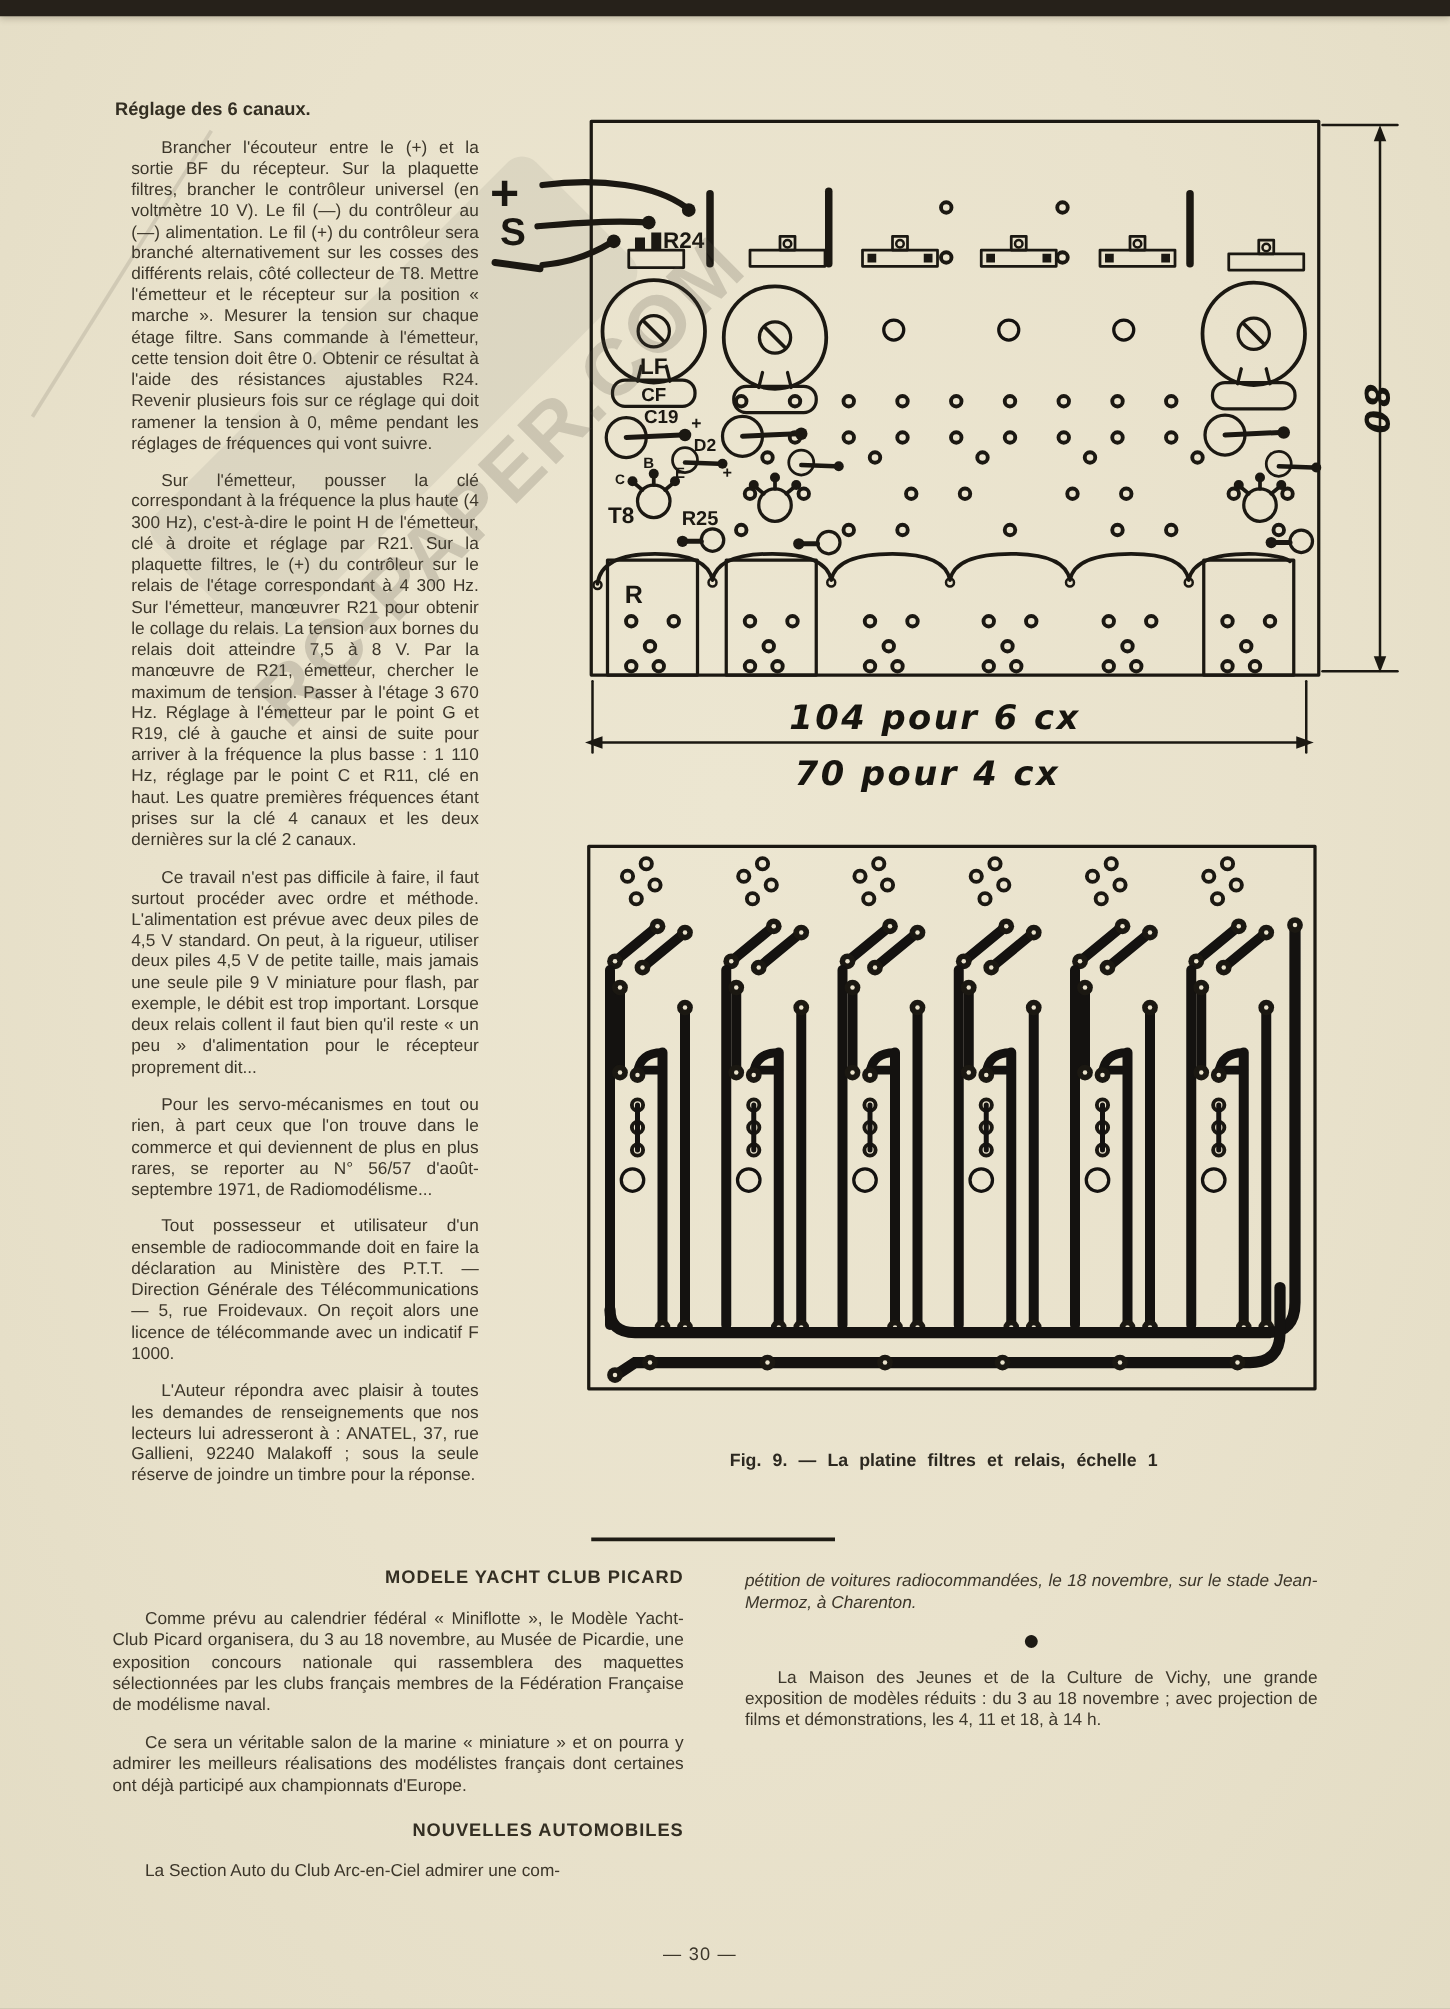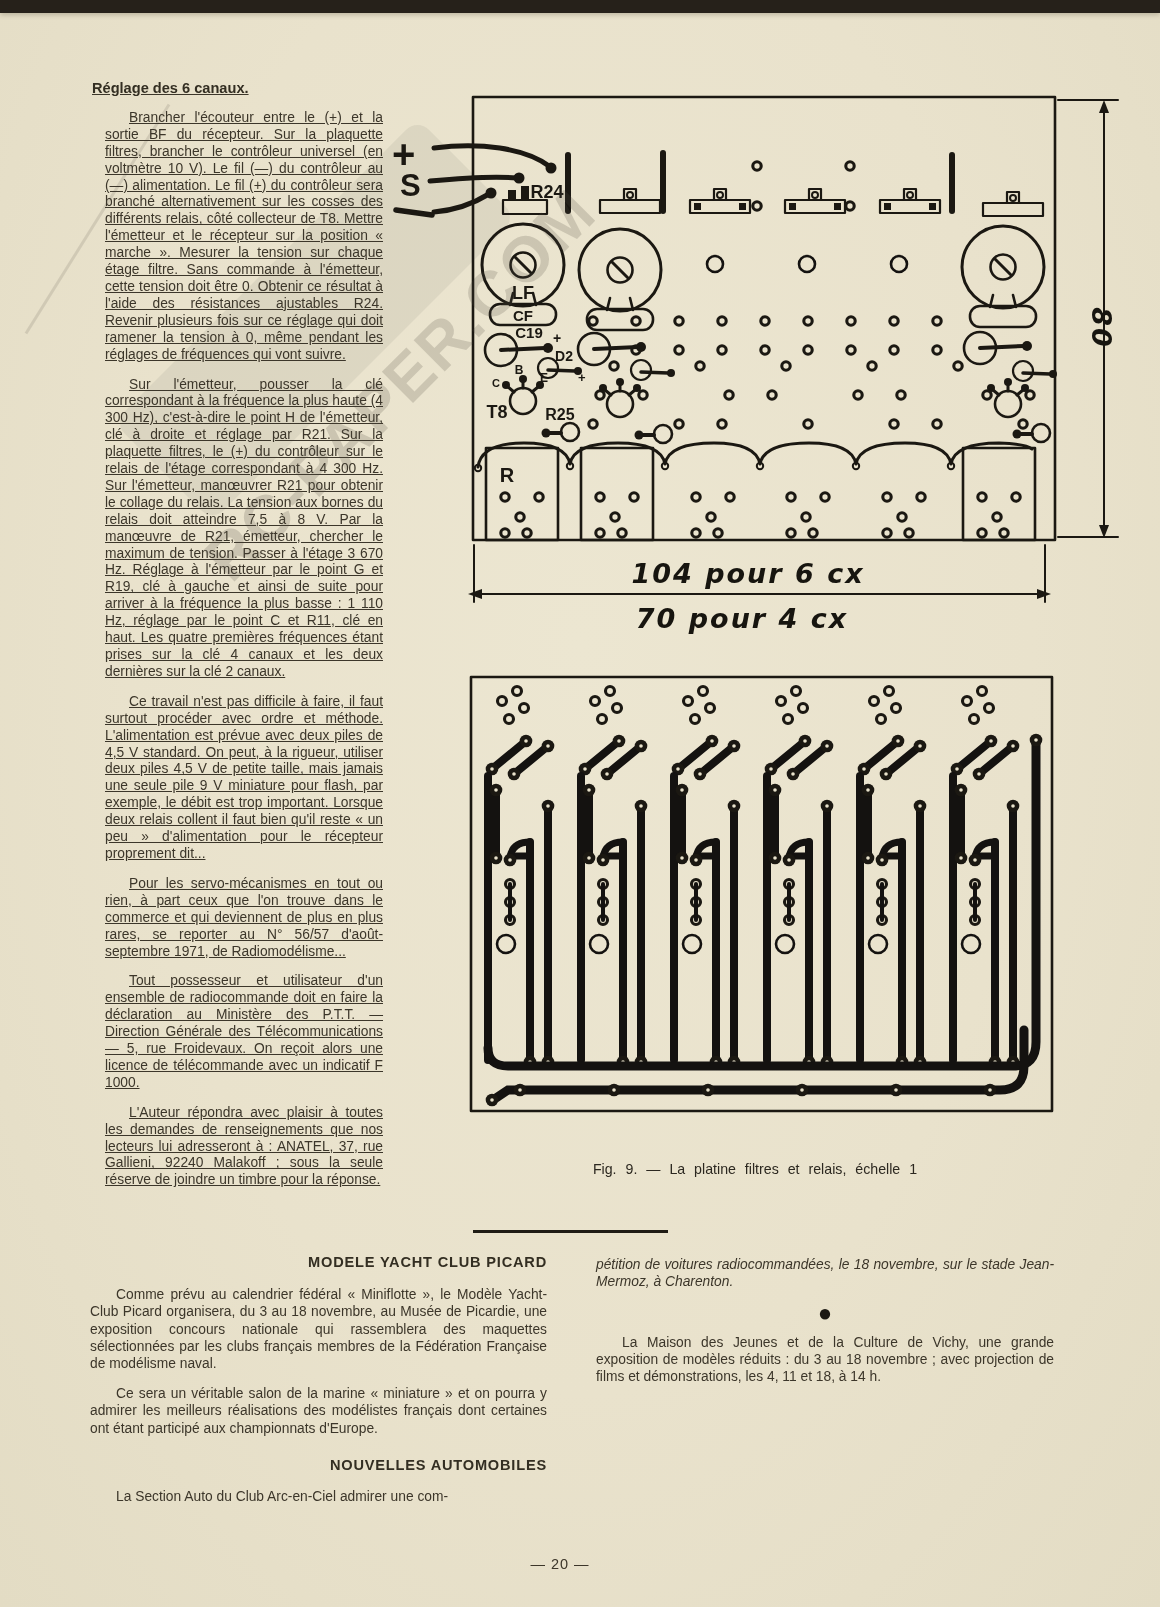--- a/index.html
+++ b/index.html
@@ -13,34 +13,34 @@
   .wm-body{position:absolute;left:100px;top:250px;width:430px;height:140px;background:rgba(70,66,58,0.08);border-radius:16px;transform:rotate(-45deg);pointer-events:none;}
   .wm-antenna{position:absolute;left:96px;top:84px;width:3px;height:270px;background:rgba(70,66,58,0.14);transform:rotate(32deg);pointer-events:none;}
   .watermark{
     position:absolute;left:110px;top:170px;width:580px;height:430px;
     display:flex;align-items:center;justify-content:center;
     transform:rotate(-45deg);font-size:64px;font-weight:bold;
     color:rgba(78,74,66,0.20);letter-spacing:2px;white-space:nowrap;
     z-index:5;pointer-events:none;
   }
   
-  .col-main{position:absolute;left:92px;top:80px;width:304px;font-size:13.8px;line-height:16.9px;text-decoration:underline;}
+  .col-main{position:absolute;left:92px;top:80px;width:304px;font-size:13.8px;line-height:16.9px;}
   .article-heading{font-size:14.6px;font-weight:bold;margin:0 0 6px 0;color:#332e22;}
   .col-main p{margin:13px;text-indent:24px;text-align:justify;}
   .col-bl{position:absolute;left:90px;top:1254px;width:457px;font-size:13.8px;line-height:17.2px;}
   .col-br{position:absolute;left:596px;top:1256px;width:458px;font-size:13.8px;line-height:17.2px;}
   .section-heading{text-align:right;font-weight:bold;font-size:14.6px;letter-spacing:.8px;margin:0 0 15px 0;color:#332e22;}
   .section-heading.second{margin:20px 0 14px 0;}
   .col-bl p,.col-br p{margin:0 0 13px 0;text-indent:26px;text-align:justify;}
   .col-br p.noindent{text-indent:0;font-style:italic;}
   .bullet-line{text-align:center;margin:2px 0 8px 0;}
   .bullet-line span{font-size:24px;line-height:20px;color:#1d1a14;}
   
   .figure-svg{position:absolute;left:390px;top:88px;width:740px;height:1090px;}
-  .fig-caption{position:absolute;left:470px;top:1161px;width:570px;text-align:center;font-weight:normal;font-size:14.2px;word-spacing:5px;color:#2c2820;}
+  .fig-caption{position:absolute;left:470px;top:1161px;width:570px;text-align:center;font-weight:bold;font-size:14.2px;word-spacing:5px;color:#2c2820;}
   .divider{position:absolute;left:473px;top:1230px;width:195px;height:3px;background:#1f1c15;}
   .footer{position:absolute;left:0;top:1556px;width:1120px;text-align:center;font-size:14.5px;letter-spacing:1px;}
   
   .ink{stroke:#1b1812;fill:none;stroke-linecap:round;stroke-linejoin:round;}
   .w2{stroke-width:2;} .w22{stroke-width:2.2;} .w26{stroke-width:2.6;} .w3{stroke-width:3;} .w5{stroke-width:5;}
   .fillink{fill:#1b1812;stroke:none;}
   .donut{stroke:#1b1812;fill:none;stroke-width:3.1;}
   .tr{stroke:#141210;fill:none;stroke-linecap:round;}
   .w8{stroke-width:8;}
   .hole{stroke:#141210;fill:none;stroke-width:2.6;}
@@ -318,25 +318,25 @@
         <use href="#pad" x="990" y="1090"></use>
     </g>
   </svg>
 
   <div class="fig-caption">Fig. 9. — La platine filtres et relais, échelle 1</div>
   <div class="divider"></div>
 
   <div class="col-bl">
     <h2 class="section-heading">MODELE YACHT CLUB PICARD</h2>
     <p>Comme prévu au calendrier fédéral « Miniflotte », le Modèle Yacht-Club Picard organisera, du 3 au 18 novembre, au Musée de Picardie, une exposition concours nationale qui rassemblera des maquettes sélectionnées par les clubs français membres de la Fédération Française de modélisme naval.</p>
-    <p>Ce sera un véritable salon de la marine « miniature » et on pourra y admirer les meilleurs réalisations des modélistes français dont certaines ont étant participé aux championnats d'Europe.</p>
+    <p>Ce sera un véritable salon de la marine « miniature » et on pourra y admirer les meilleurs réalisations des modélistes français dont certaines ont déjà participé aux championnats d'Europe.</p>
     <h2 class="section-heading second">NOUVELLES AUTOMOBILES</h2>
     <p>La Section Auto du Club Arc-en-Ciel admirer une com-</p>
   </div>
 
   <div class="col-br">
     <p class="noindent">pétition de voitures radiocommandées, le 18 novembre, sur le stade Jean-Mermoz, à Charenton.</p>
     <div class="bullet-line"><span>●</span></div>
     <p>La Maison des Jeunes et de la Culture de Vichy, une grande exposition de modèles réduits : du 3 au 18 novembre ; avec projection de films et démonstrations, les 4, 11 et 18, à 14 h.</p>
   </div>
 
-  <div class="footer">— 20 —</div>
+  <div class="footer">— 30 —</div>
 </div>
 
 </body></html>

